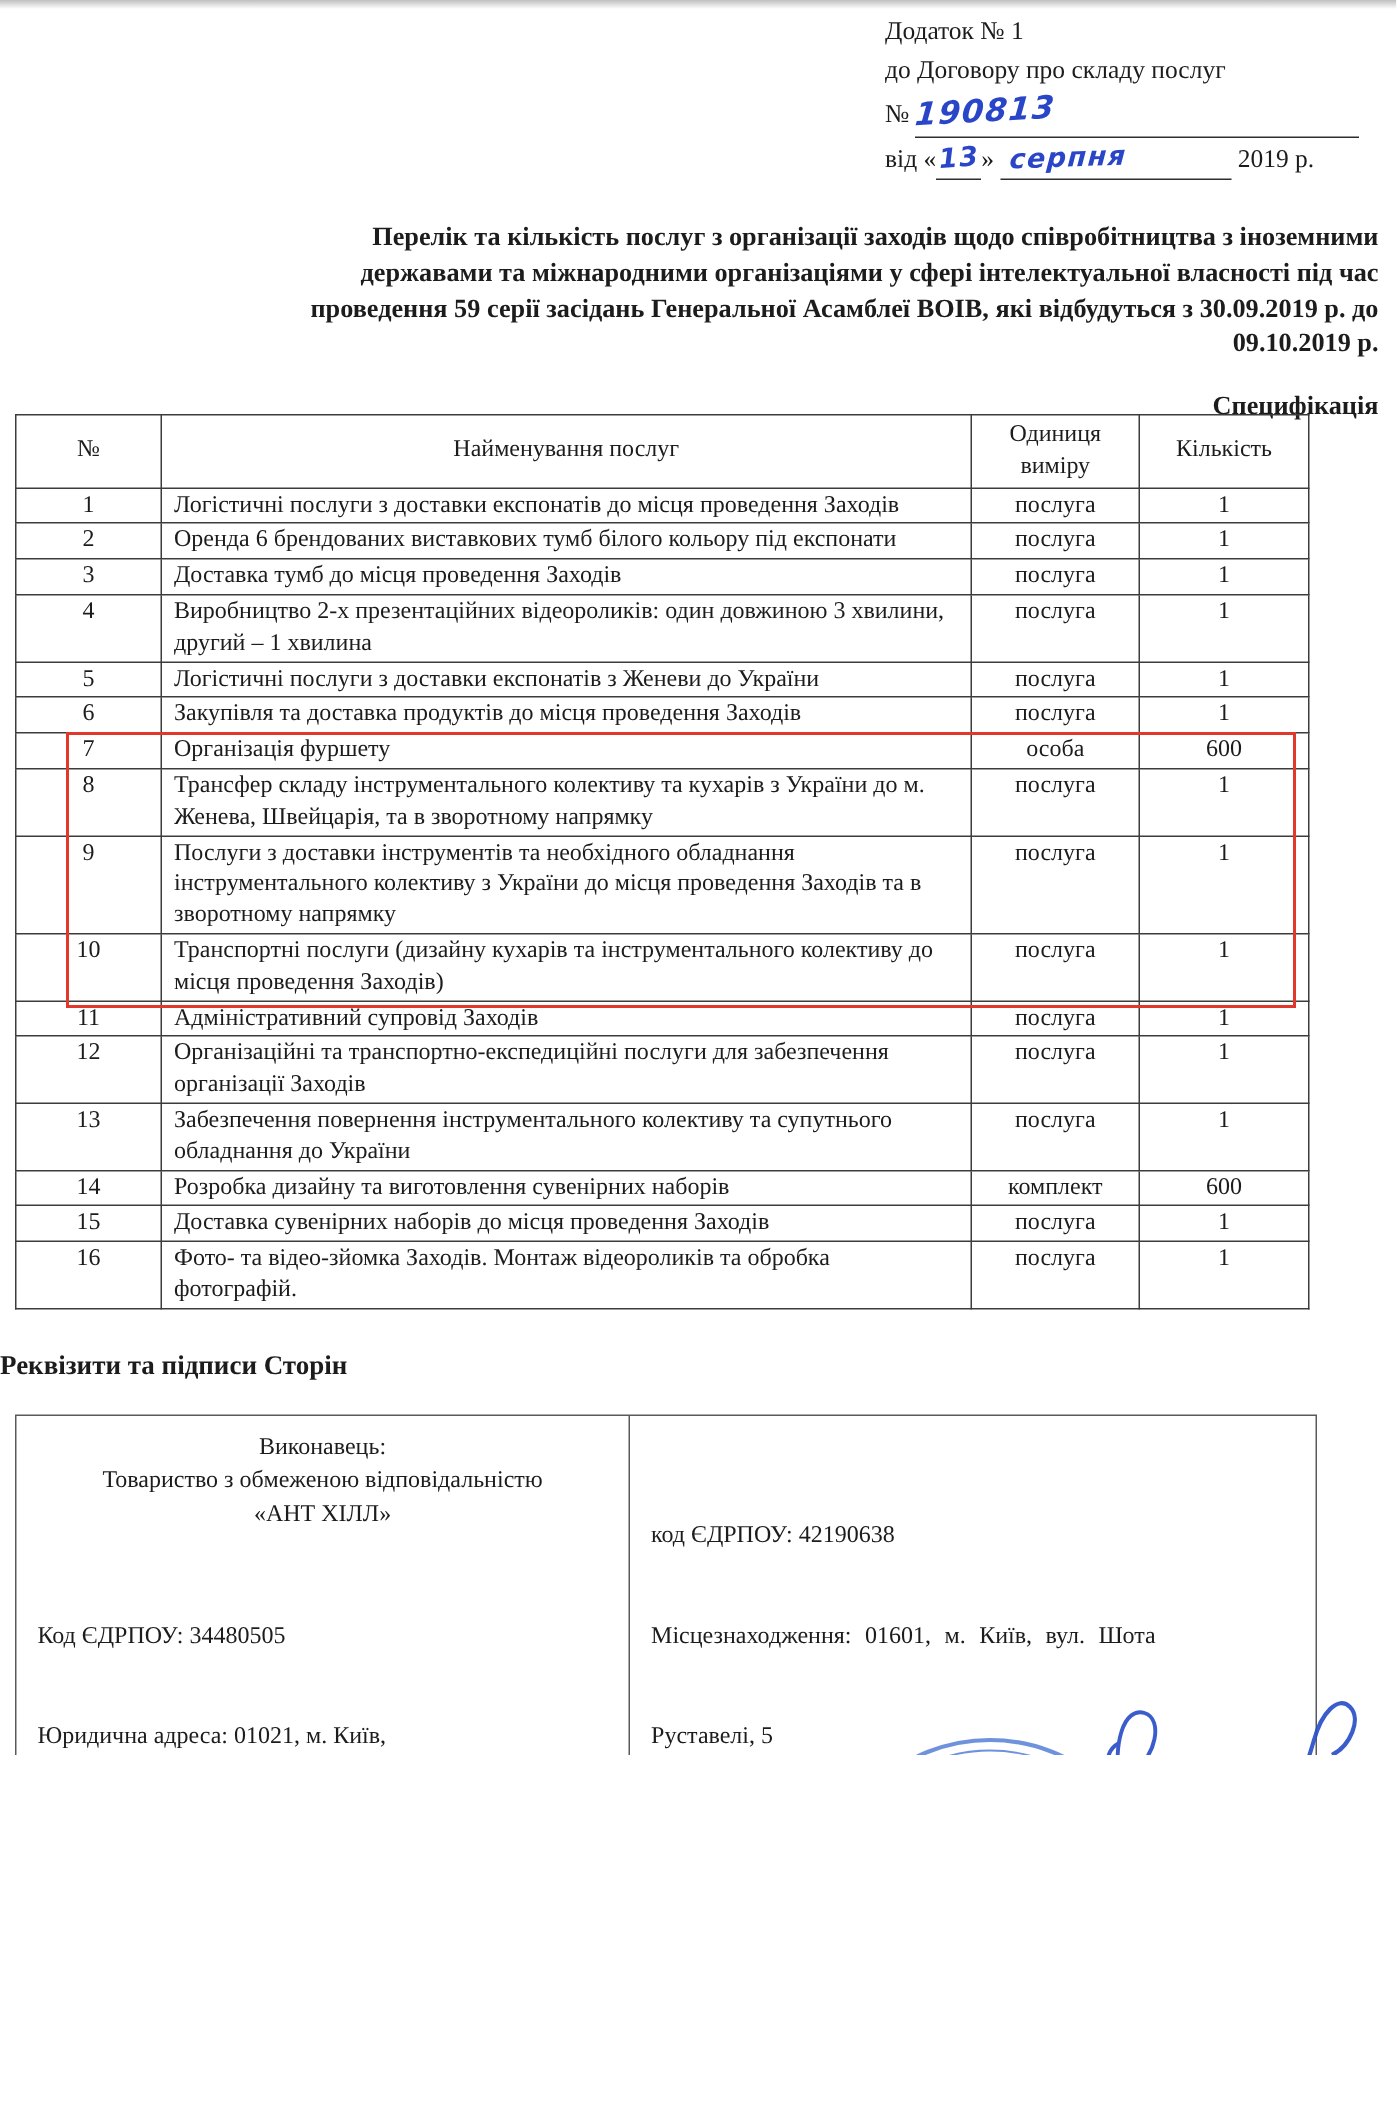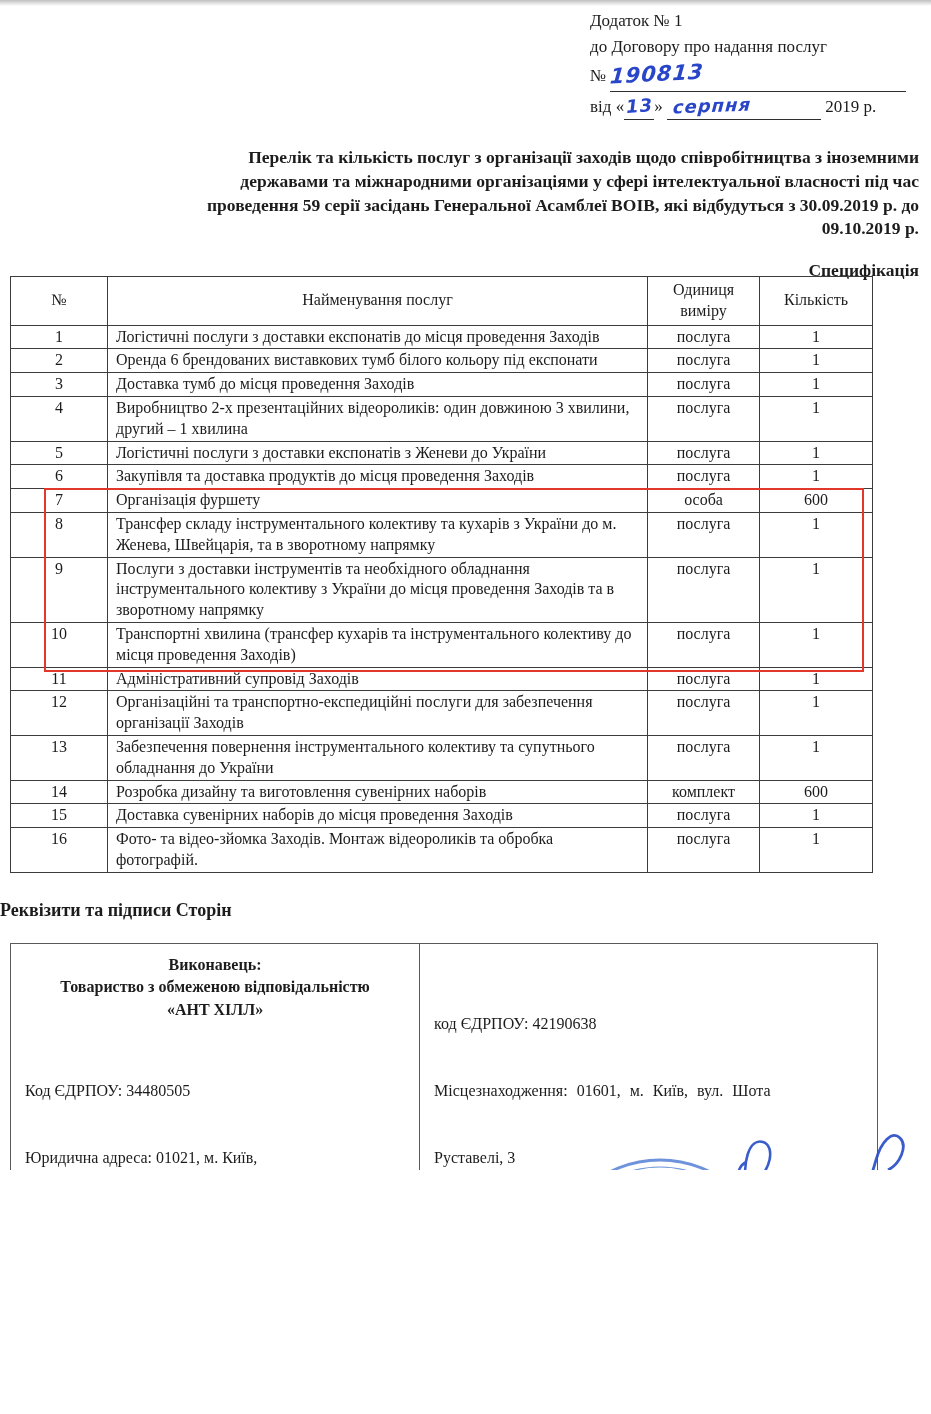--- a/index.html
+++ b/index.html
@@ -43,37 +43,37 @@
 
   
   .req-title{position:absolute;top:900px;left:0;width:931px;text-align:left;
     font-weight:bold;font-size:18px;}
   .req-box{position:absolute;top:943px;left:10px;width:868px;height:400px;
     border:1px solid #5a5a5a;display:flex;box-sizing:border-box;}
   .req-cell{box-sizing:border-box;padding:10px 14px 12px 14px;display:flex;flex-direction:column;
     font-size:16px;line-height:1.4;white-space:pre-wrap;}
   .req-cell.left{width:410px;border-right:1px solid #5a5a5a;}
   .req-cell.right{width:458px;}
-  .req-head{text-align:center;font-weight:bold;white-space:normal;}
+  .req-head{text-align:center;font-weight:normal;white-space:normal;}
   .req-lines{margin-top:14px;}
   .jline{text-align:justify;word-spacing:5px;}
 
   
   .overlay{position:absolute;pointer-events:none;}
   svg text{font-family:"DejaVu Sans",sans-serif;}
 </style>
 </head>
 <body>
 
 <div class="page">
   <div class="top-shade"></div>
 
   <div class="hdr">
     <div class="row">Додаток № 1</div>
-    <div class="row">до Договору про надання послуг</div>
+    <div class="row">до Договору про складу послуг</div>
     <div class="row"><span>№</span> <span class="fill no"><span class="hw hw-no">190813</span></span></div>
     <div class="row"><span>від «</span><span class="fill day"><span class="hw hw-day">13</span></span><span>»</span> <span class="fill month"><span class="hw hw-month">серпня</span></span> <span>2019 р.</span></div>
   </div>
 
   <div class="doc-title">
     <div>Перелік та кількість послуг з організації заходів щодо співробітництва з іноземними</div>
     <div>державами та міжнародними організаціями у сфері інтелектуальної власності під час</div>
     <div>проведення 59 серії засідань Генеральної Асамблеї ВОІВ, які відбудуться з 30.09.2019 р. до</div>
     <div>09.10.2019 р.</div>
     <div class="spec-title">Специфікація</div>
@@ -143,21 +143,21 @@
             <td class="c">1</td>
           </tr>
       <tr class="hl">
             <td class="c">9</td>
             <td>Послуги з доставки інструментів та необхідного обладнання інструментального колективу з України до місця проведення Заходів та в зворотному напрямку</td>
             <td class="c">послуга</td>
             <td class="c">1</td>
           </tr>
       <tr class="hl">
             <td class="c">10</td>
-            <td>Транспортні хвилина (трансфер кухарів та інструментального колективу до місця проведення Заходів)</td>
+            <td>Транспортні послуги (дизайну кухарів та інструментального колективу до місця проведення Заходів)</td>
             <td class="c">послуга</td>
             <td class="c">1</td>
           </tr>
       <tr>
             <td class="c">11</td>
             <td>Адміністративний супровід Заходів</td>
             <td class="c">послуга</td>
             <td class="c">1</td>
           </tr>
       <tr>
@@ -218,21 +218,21 @@
         
         
         
       </div>
       
     </div>
     <div class="req-cell right">
       <div class="req-lines">
         <div>код ЄДРПОУ: 42190638</div>
         <div class="jline">Місцезнаходження: 01601, м. Київ, вул. Шота</div>
-        <div>Руставелі, 3</div>
+        <div>Руставелі, 5</div>
         <div>Розрахунковий рахунок: 26009052636398</div>
         <div>в Печерській філії АТ КБ «ПРИВАТБАНК»</div>
         
         
         
       </div>
       
     </div>
   </div>
 

